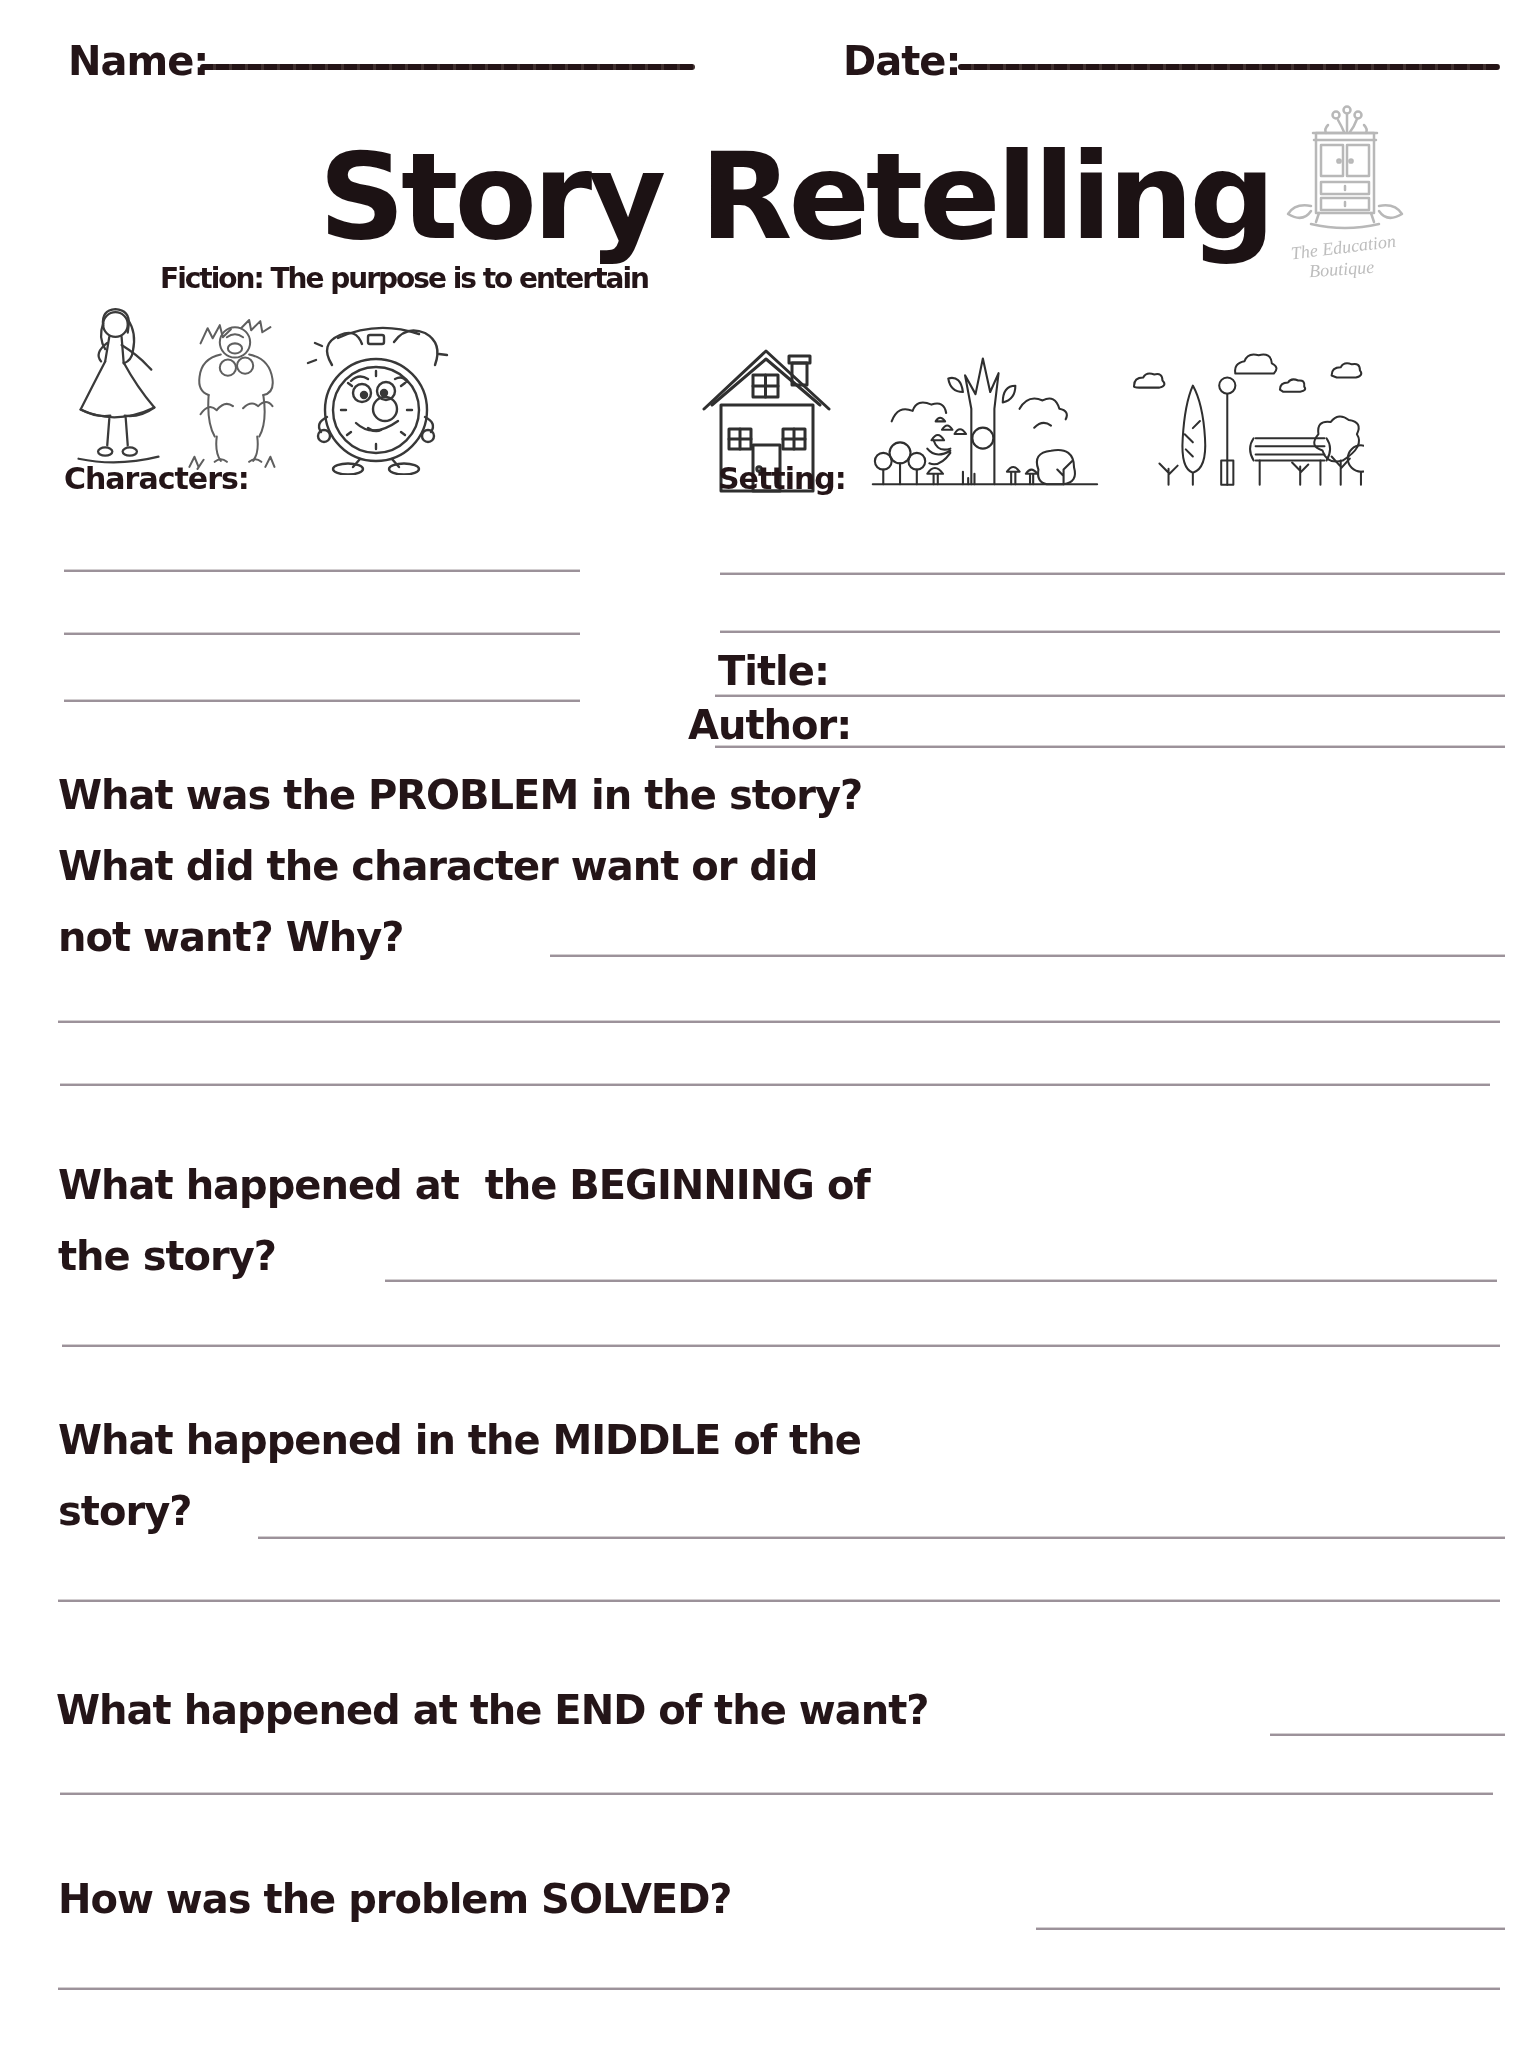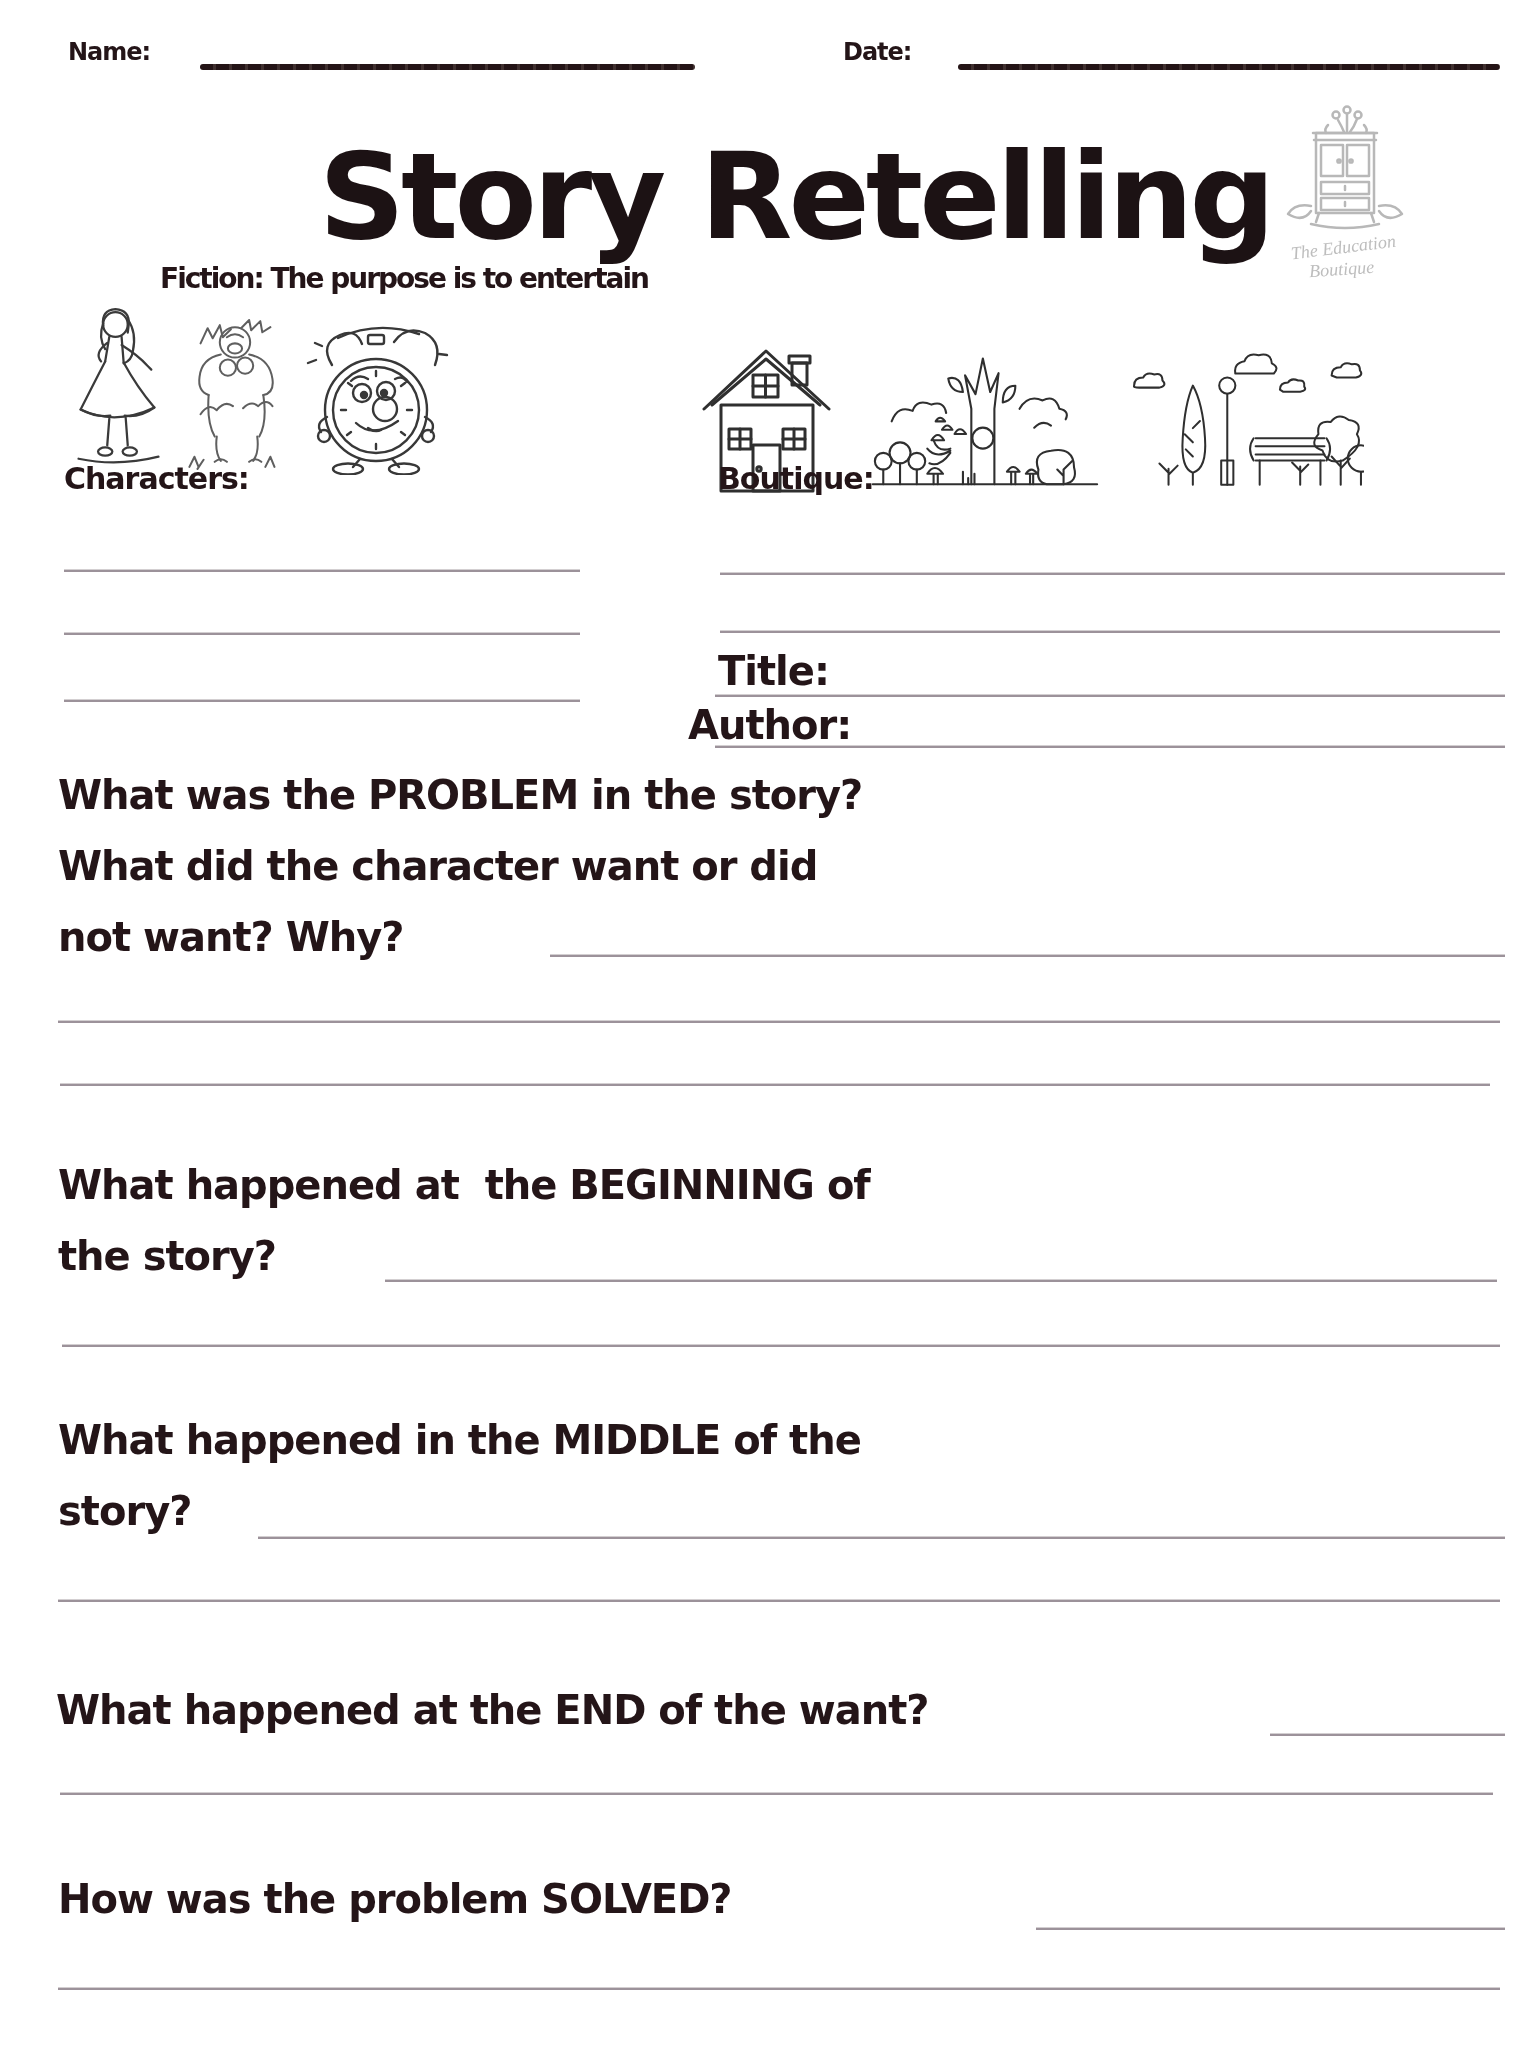--- a/index.html
+++ b/index.html
@@ -2,21 +2,21 @@
 <html><head>
 <meta charset="utf-8">
 <style>
   html,body{margin:0;padding:0;background:#ffffff;}
   .page{
     position:relative;width:1536px;height:2048px;background:#ffffff;
     font-family:"DejaVu Sans",sans-serif;color:#241518;overflow:hidden;
   }
   .abs{position:absolute;}
   .hand{font-weight:700;color:#241518;}
-  .hdr-label{font-size:24px;letter-spacing:-1px;}
+  .hdr-label{font-size:40px;letter-spacing:-1px;}
   .scribble{
     height:6px;background:#241416;border-radius:3px;
     background-image:repeating-linear-gradient(90deg,#241416 0 13px,#40302f 13px 16px);
   }
   .rule{height:2px;background:#9c929a;box-shadow:0 -1px 0 rgba(130,118,124,.35);}
   .page-title{
     font-size:120px;letter-spacing:-4px;text-align:center;white-space:nowrap;
     font-weight:700;color:#1c1214;
   }
   .subtitle{font-size:28px;letter-spacing:-2px;text-align:left;white-space:nowrap;font-weight:700;}
@@ -198,21 +198,21 @@
       <path d="M126,96 Q119,106 126,118 M198,96 Q205,106 198,118"></path>
       <path d="M132,118 V142 M192,118 V142"></path>
       <path d="M214,118 q-16,4 -20,-10 q-14,-4 -4,-16 q-2,-14 12,-12 q8,-10 18,-2 q14,2 8,14 q8,12 -14,26z"></path>
       <path d="M212,142 v-24 M212,124 l-9,-10 M212,126 l9,-10"></path>
       <path d="M172,142 v-18 M172,128 l-8,-8 M172,130 l8,-8"></path>
       <circle cx="232" cy="116" r="13"></circle>
       <path d="M232,129 v13"></path>
     </g>
   </svg>
 
-  <div class="abs hand sec-label" style="left:718px;top:461px;">Boutique:</div>
+  <div class="abs hand sec-label" style="left:718px;top:461px;">Setting:</div>
   <div class="abs rule" style="left:720px;top:573px;width:785px;"></div>
   <div class="abs rule" style="left:720px;top:631px;width:780px;"></div>
 
   <div class="abs hand fld-label" style="left:718px;top:648px;">Title:</div>
   <div class="abs rule" style="left:715px;top:695px;width:790px;"></div>
   <div class="abs hand fld-label" style="left:688px;top:702px;">Author:</div>
   <div class="abs rule" style="left:715px;top:746px;width:790px;"></div>
 
   <div class="abs q" style="left:58px;top:760px;">
     <div class="q-line">What was the PROBLEM in the story?</div>

